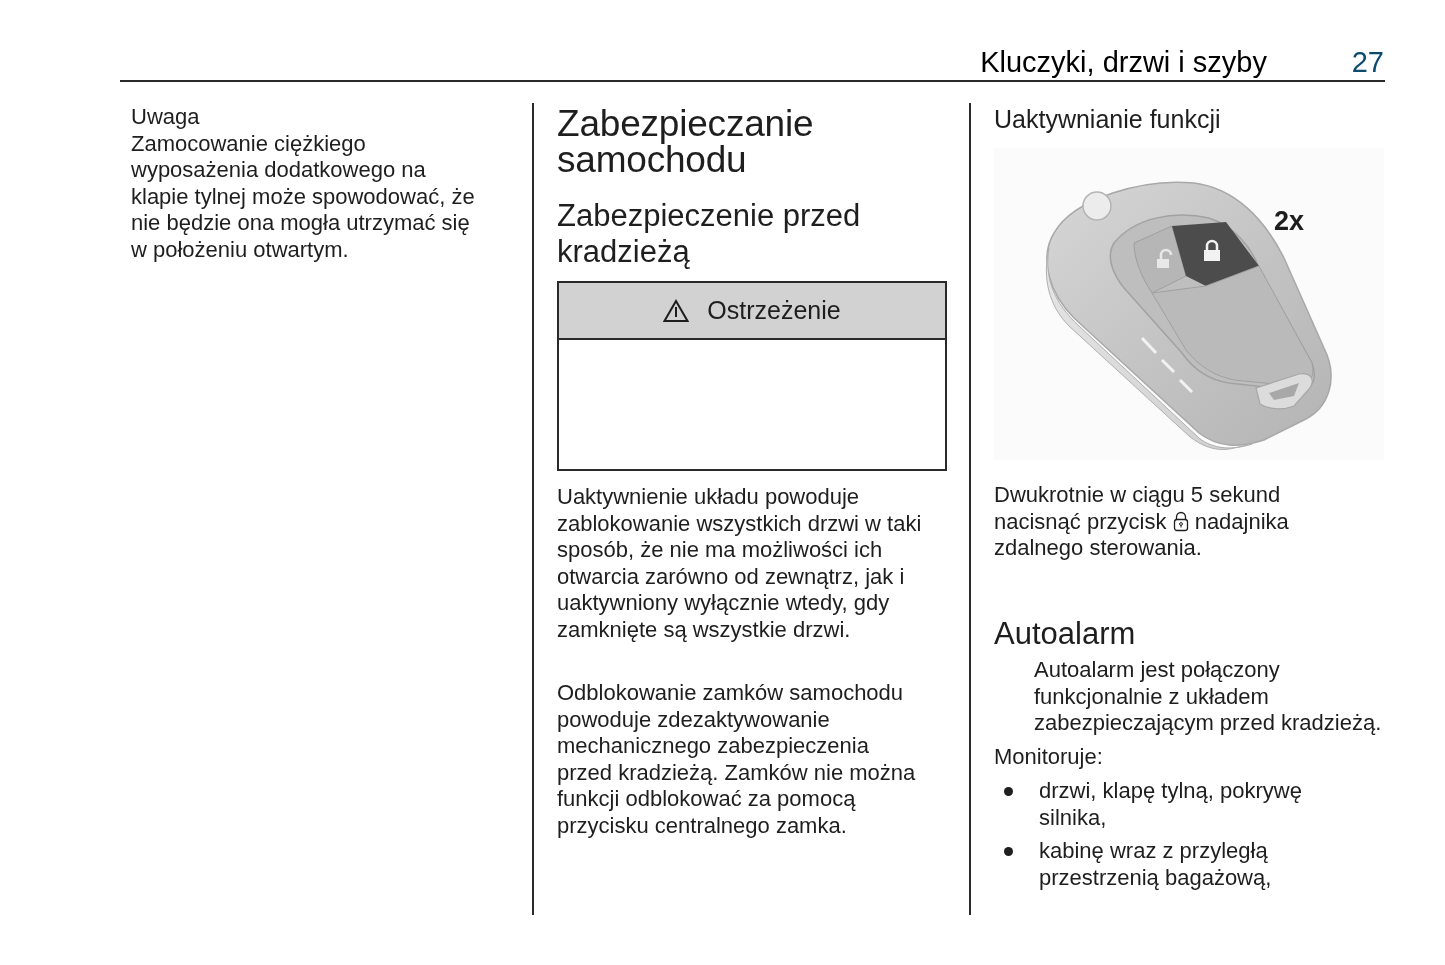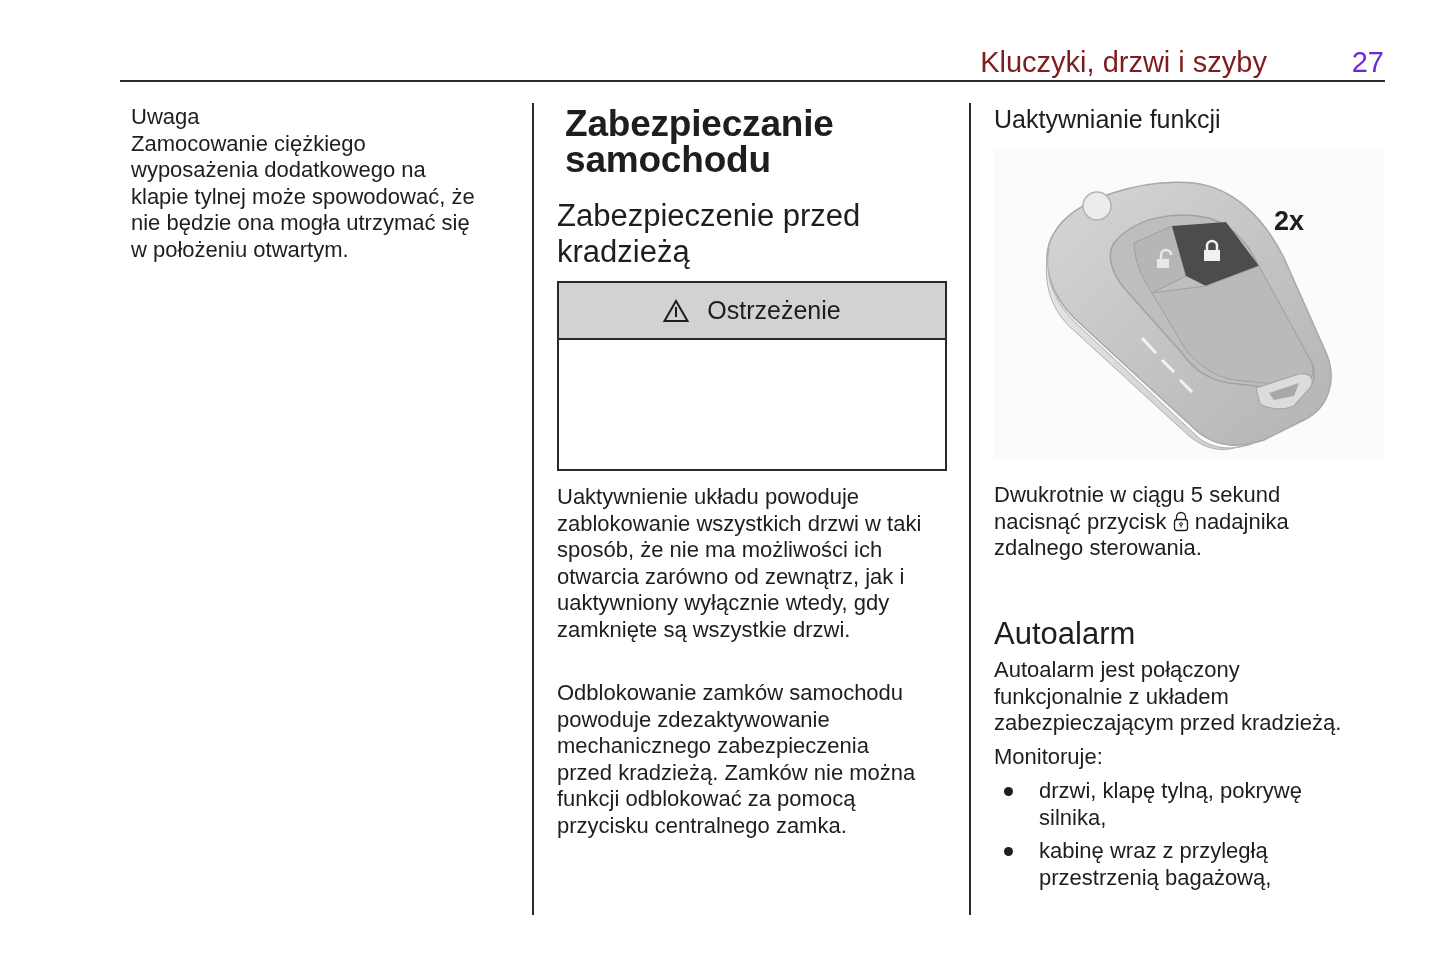--- a/index.html
+++ b/index.html
@@ -2,40 +2,40 @@
 <html><head>
 <meta charset="utf-8">
 <style>
   html, body { margin: 0; padding: 0; background: #ffffff; }
   body {
     width: 1445px; height: 965px; position: relative; overflow: hidden;
     font-family: "Liberation Sans", sans-serif; color: #1e1e1e;
   }
   .header-title {
     position: absolute; top: 44px; left: 900px; width: 367px; text-align: right;
-    font-size: 29px; line-height: 36px; color: #7f1d1d;
+    font-size: 29px; line-height: 36px; color: #000000;
   }
   .header-page {
     position: absolute; top: 44px; left: 1330px; width: 54px; text-align: right;
-    font-size: 29px; line-height: 36px; color: #6d28d9;
+    font-size: 29px; line-height: 36px; color: #0c4a6e;
   }
   .top-rule { position: absolute; left: 120px; top: 80px; width: 1265px; height: 2px; background: #2a2a2a; }
   .col-rule { position: absolute; top: 103px; width: 2px; height: 812px; background: #2a2a2a; }
   .col-rule.r1 { left: 532px; }
   .col-rule.r2 { left: 969px; }
 
   .col { position: absolute; top: 100px; }
   .col1 { left: 131px; width: 385px; }
   .col2 { left: 557px; width: 395px; }
   .col3 { left: 994px; width: 400px; }
 
   .body-text { font-size: 22px; line-height: 26.5px; margin: 0; }
   .note-title { font-size: 22px; line-height: 26.5px; margin: 4px 0 0 0; }
 
-  .h1 { font-size: 37px; line-height: 36px; margin: 6px 0 0 8px; font-weight: bold; letter-spacing: -0.2px; }
+  .h1 { font-size: 37px; line-height: 36px; margin: 6px 0 0 0; font-weight: normal; letter-spacing: -0.2px; }
   .h2 { font-size: 31px; line-height: 36px; margin: 20px 0 0 0; font-weight: normal; }
   .h3 { font-size: 25px; line-height: 30px; margin: 4px 0 0 0; font-weight: normal; }
   .h2b { font-size: 31px; line-height: 36px; margin: 0; font-weight: normal; }
 
   .warn-box {
     position: absolute; left: 557px; top: 281px; width: 386px; height: 186px;
     border: 2px solid #2a2a2a; background: #fff;
   }
   .warn-head {
     height: 55px; background: #d2d2d2; border-bottom: 2px solid #2a2a2a;
@@ -181,21 +181,21 @@
       <circle cx="8" cy="13" r="1.4" fill="none" stroke="#1e1e1e" stroke-width="1"></circle>
       <line x1="8" y1="14.3" x2="8" y2="16.5" stroke="#1e1e1e" stroke-width="1"></line>
     </svg>
     <span>nadajnika</span>
   </div>
   <div>zdalnego sterowania.</div>
 </div>
 
 <div class="p" style="left:994px; top:616px; width:400px;">
   <div class="h2b">Autoalarm</div>
-  <div style="margin-top:5px;">
+  <div style="margin-top:5px;margin-left:40px;">
     <div>Autoalarm jest połączony</div>
     <div>funkcjonalnie z układem</div>
     <div>zabezpieczającym przed kradzieżą.</div>
   </div>
   <div style="margin-top:7px;">Monitoruje:</div>
   <div style="margin-top:8px;">
     <div class="bullet-row">
       <span class="dot"></span>
       <div>
         <div>drzwi, klapę tylną, pokrywę</div>

